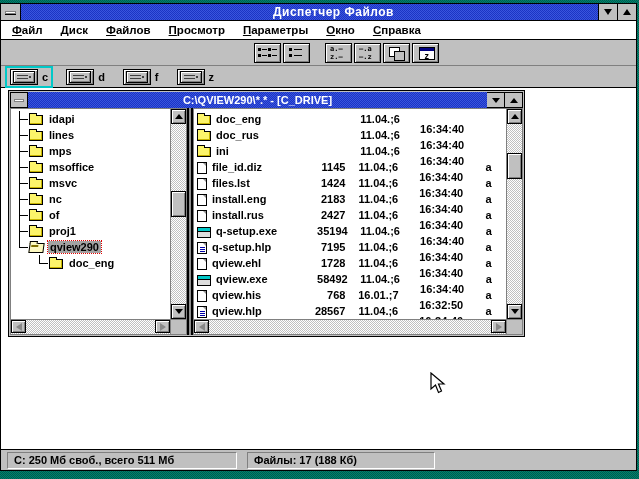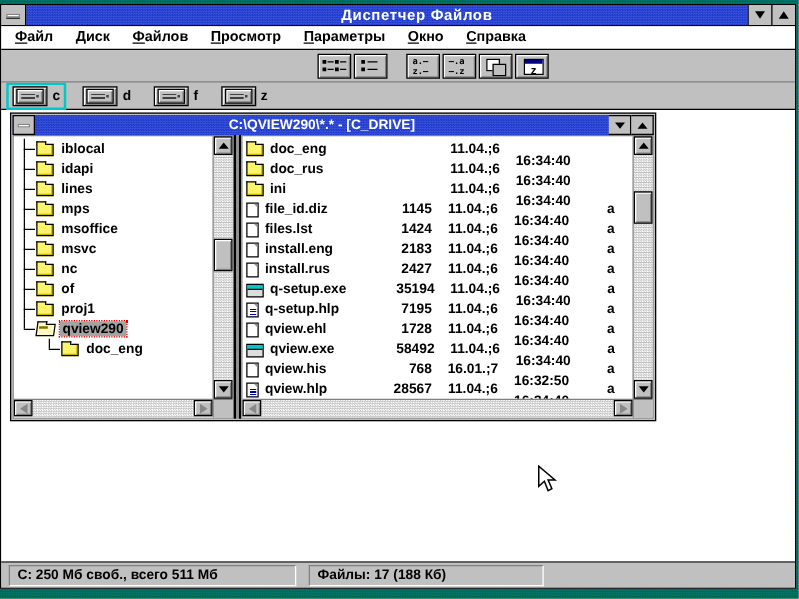--- a/index.html
+++ b/index.html
@@ -166,21 +166,21 @@
   .i-doc-lines::after { content:""; position:absolute; left:2px; top:4px; width:5px; height:6px;
     background:repeating-linear-gradient(#0000A8 0 1px, transparent 1px 2px); }
   .i-exe { width:14px; height:11px; background:#ddd; border:1px solid #000; margin-top:2px; }
   .i-exe::before { content:""; position:absolute; left:0; top:0; right:0; height:3px; background:#00C8C8; border-bottom:1px solid #000; }
   
   .file-row { height:16px; display:flex; align-items:center; font-size:11px; font-weight:bold; padding-left:3px; }
   .file-row .icon { margin-right:5px; }
   .fname { width:86px; white-space:nowrap; overflow:hidden; }
   .fsize { width:52px; text-align:right; }
   .fdate { width:68px; text-align:center; }
-  .ftime { width:62px; text-align:left;margin-top:20px; }
+  .ftime { width:62px; text-align:center;margin-top:20px; }
   .fattr { width:36px; text-align:center; }
   
   .statusbar { height:21px; background:#C0C0C0; border-top:1px solid #000; display:flex; align-items:center; gap:10px; padding-left:6px; }
   .status-panel { height:17px; border:1px solid; border-color:#808080 #fff #fff #808080; display:flex; align-items:center; padding:0 6px; font-size:11px; font-weight:bold; white-space:nowrap; }
   .status-panel.p1 { width:230px; }
   .status-panel.p2 { width:188px; }
   
   #cursor { position:absolute; left:430px; top:372px; pointer-events:none; }
 </style>
 </head>
@@ -277,26 +277,20 @@
             <span class="tri-up"></span>
           </div>
       </div>
       <div class="csplit">
         <div class="pane tree-pane">
           <div class="rows" id="tree-rows">
               <div class="tree-row">
                 <span class="conn conn-v" style="left: 8px;"></span>
                 <span class="conn conn-h" style="left: 8px;"></span>
                 <span class="icon i-folder" style="margin-left: 18px;"></span>
-                <span class="tree-label">iblocal</span>
-              </div>
-              <div class="tree-row">
-                <span class="conn conn-v" style="left: 8px;"></span>
-                <span class="conn conn-h" style="left: 8px;"></span>
-                <span class="icon i-folder" style="margin-left: 18px;"></span>
                 <span class="tree-label">idapi</span>
               </div>
               <div class="tree-row">
                 <span class="conn conn-v" style="left: 8px;"></span>
                 <span class="conn conn-h" style="left: 8px;"></span>
                 <span class="icon i-folder" style="margin-left: 18px;"></span>
                 <span class="tree-label">lines</span>
               </div>
               <div class="tree-row">
                 <span class="conn conn-v" style="left: 8px;"></span>

